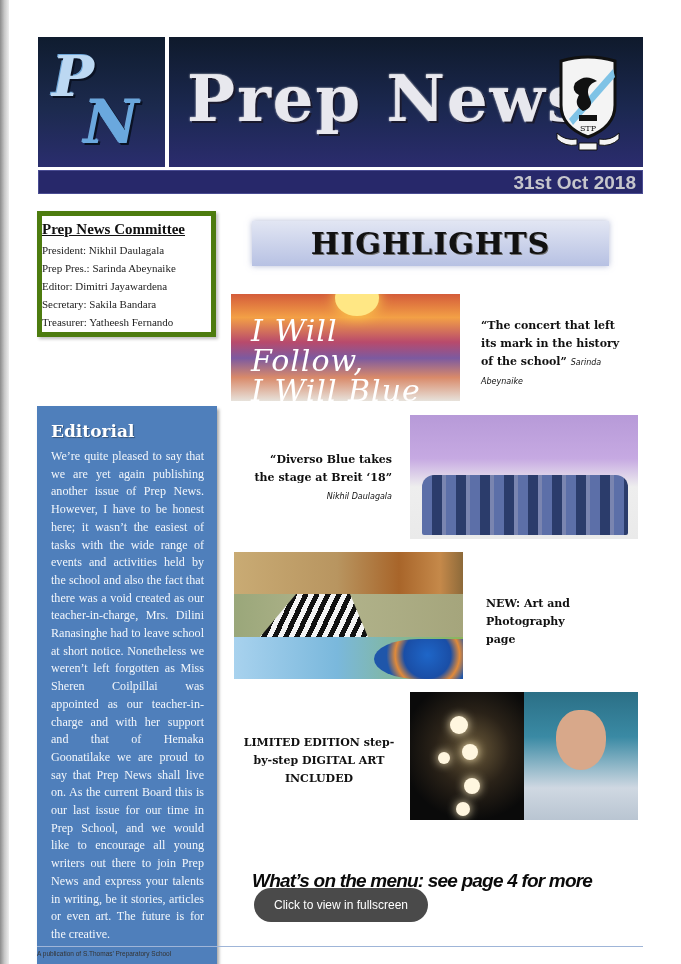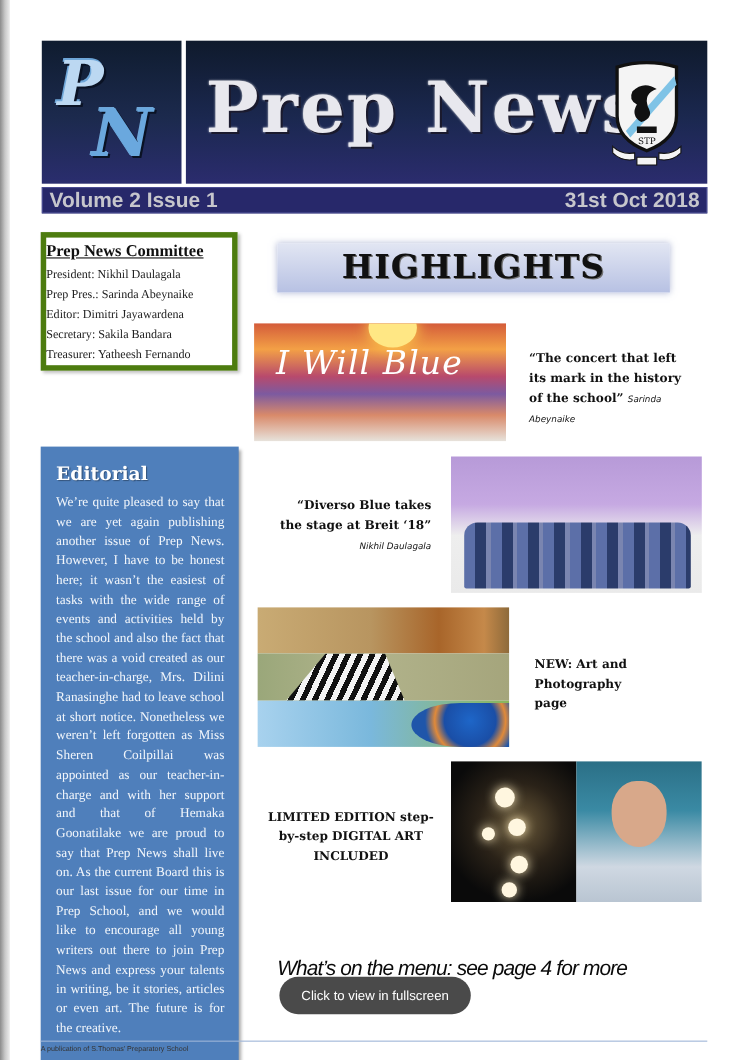--- a/index.html
+++ b/index.html
@@ -94,21 +94,21 @@
   .img-art { left: 410px; top: 692px; width: 228px; height: 128px; }
   .img-art .dark { position: absolute; left: 0; top: 0; width: 114px; height: 128px;
     background: radial-gradient(circle at 55% 45%, #6b5a3a 0%, #2a2218 40%, #0a0a0a 75%); }
   .img-art .dark .orb { position: absolute; border-radius: 50%; background: #fff6df; box-shadow: 0 0 10px #ffeec0; }
   .img-art .teal { position: absolute; left: 114px; top: 0; width: 114px; height: 128px;
     background: linear-gradient(to bottom, #2b6f86 0%, #3a8aa4 35%, #cfd8e2 75%, #b9c5d2 100%); }
   .img-art .teal .face { position: absolute; left: 32px; top: 18px; width: 50px; height: 60px;
     background: #d8a88a; border-radius: 45% 45% 50% 50%; }
 
   .menu-line { position: absolute; left: 252px; top: 870px; font-family: "Liberation Sans", sans-serif;
-    font-weight: normal; font-style: italic; font-size: 19px; letter-spacing: -0.8px; color: #0a0a0a; }
+    font-weight: bold; font-style: italic; font-size: 19px; letter-spacing: -0.8px; color: #0a0a0a; }
   .fullscreen-btn { position: absolute; left: 254px; top: 888px; width: 174px; height: 34px;
     border-radius: 17px; background: #4a4a4a; color: #ffffff; font-family: "Liberation Sans", sans-serif;
     font-size: 12px; line-height: 34px; text-align: center; }
 
   .footer-rule { position: absolute; left: 37px; top: 946px; width: 606px; height: 1px; background: #9fb5d8; }
   .footer-text { position: absolute; left: 37px; top: 950px; font-family: "Liberation Sans", sans-serif;
     font-size: 6.5px; color: #333; }
 </style>
 </head>
 <body>
@@ -129,21 +129,20 @@
       <path d="M24 60 L42 60 L42 66 L24 66 Z" fill="#111"></path>
       <text x="33" y="76" font-size="8" text-anchor="middle" fill="#111" font-family="DejaVu Serif, serif">STP</text>
       <path d="M2 78 Q10 86 22 84 L22 90 Q10 92 2 84 Z" fill="#f4f4f4" stroke="#111"></path>
       <path d="M64 78 Q56 86 44 84 L44 90 Q56 92 64 84 Z" fill="#f4f4f4" stroke="#111"></path>
       <path d="M24 88 L42 88 L42 95 L24 95 Z" fill="#f4f4f4" stroke="#111"></path>
     </svg>
   </div>
 </div>
 
 <div class="issue-bar">
-  <span class="issue-left">Volume 2 Issue 1</span>
   <span class="issue-right">31st Oct 2018</span>
 </div>
 
 <div class="committee">
   <h3>Prep News Committee</h3>
   <div class="member">President: Nikhil Daulagala</div>
   <div class="member">Prep Pres.: Sarinda Abeynaike</div>
   <div class="member">Editor: Dimitri Jayawardena</div>
   <div class="member">Secretary: Sakila Bandara</div>
   <div class="member">Treasurer: Yatheesh Fernando</div>
@@ -154,20 +153,21 @@
   <p>We’re quite pleased to say that we are yet again publishing another issue of Prep News. However, I have to be honest here; it wasn’t the easiest of tasks with the wide range of events and activities held by the school and also the fact that there was a void created as our teacher-in-charge, Mrs. Dilini Ranasinghe had to leave school at short notice. Nonetheless we weren’t left forgotten as Miss Sheren Coilpillai was appointed as our teacher-in-charge and with her support and that of Hemaka Goonatilake we are proud to say that Prep News shall live on. As the current Board this is our last issue for our time in Prep School, and we would like to encourage all young writers out there to join Prep News and express your talents in writing, be it stories, articles or even art. The future is for the creative.</p>
 </div>
 
 <div class="hl-banner">
   <span>HIGHLIGHTS</span>
 </div>
 
 <div class="img img-concert">
   <div class="sun"></div>
   <div class="script">
+    <div>I Will Follow,</div>
     <div>I Will Blue</div>
   </div>
 </div>
 <div class="caption" style="left:481px; top:317px; width:150px;">
   <span>“The concert that left its mark in the history of the school”</span>
   <span class="byline">Sarinda Abeynaike</span>
 </div>
 
 <div class="caption" style="left:250px; top:451px; width:142px; text-align:right;">
   <span>“Diverso Blue takes the stage at Breit ‘18”</span>

